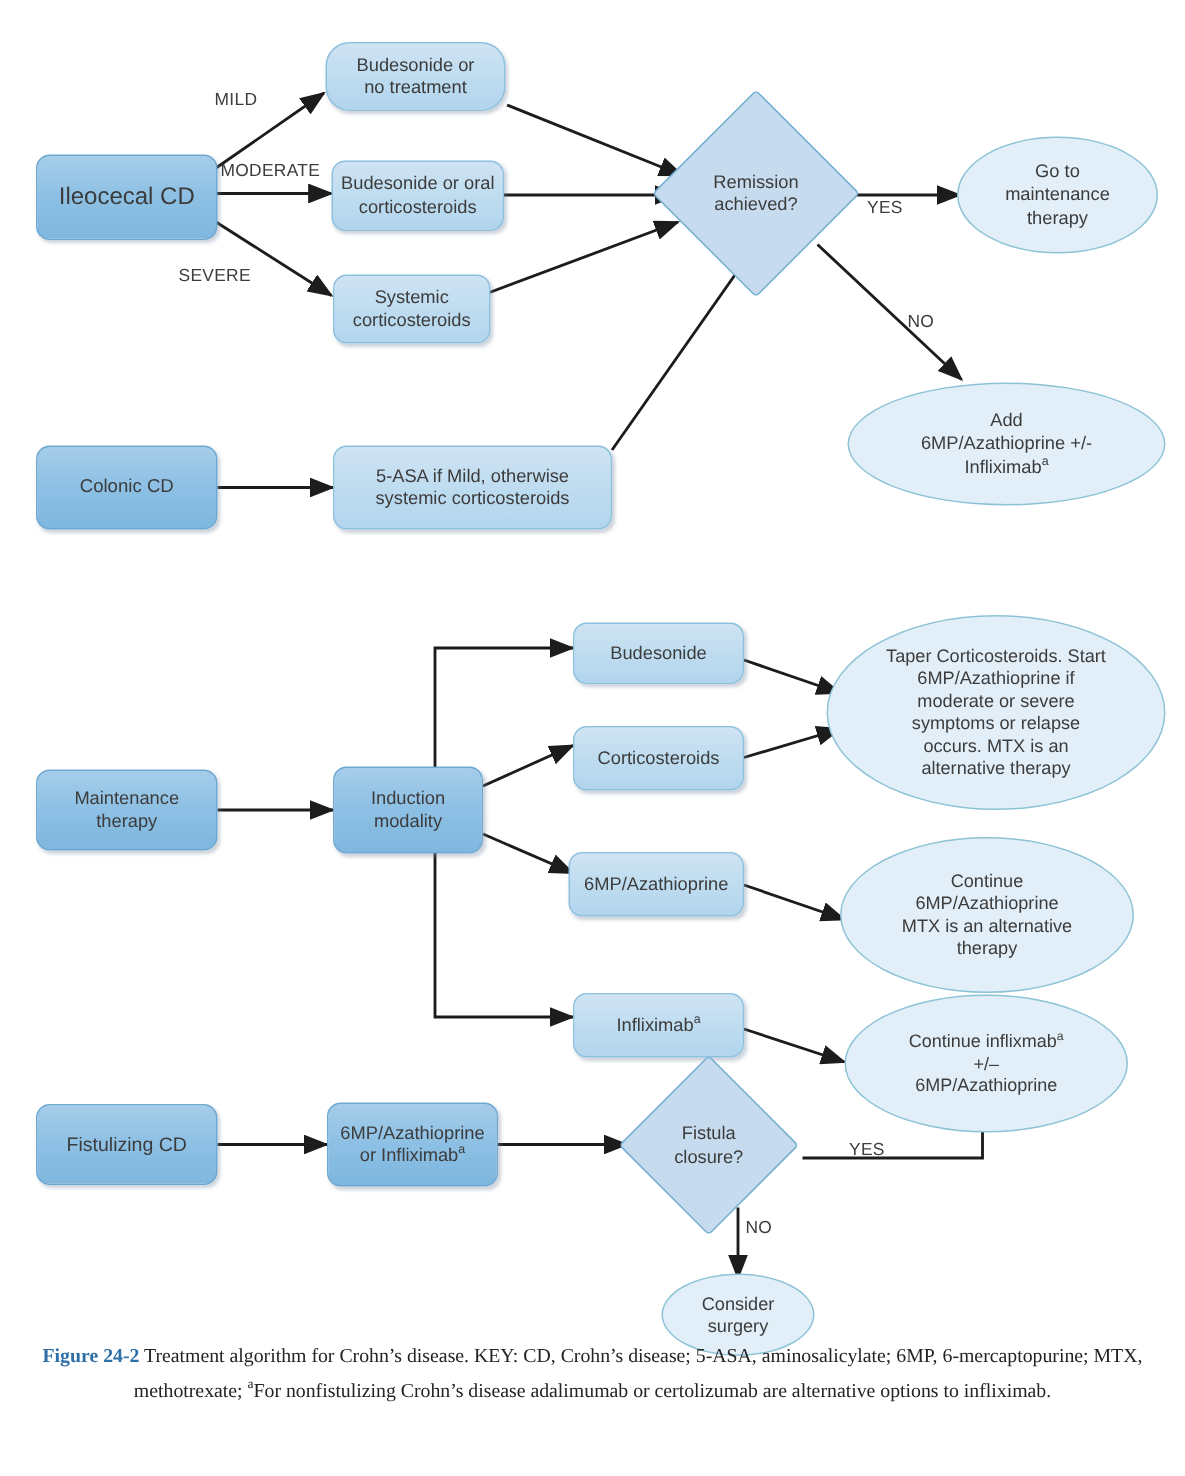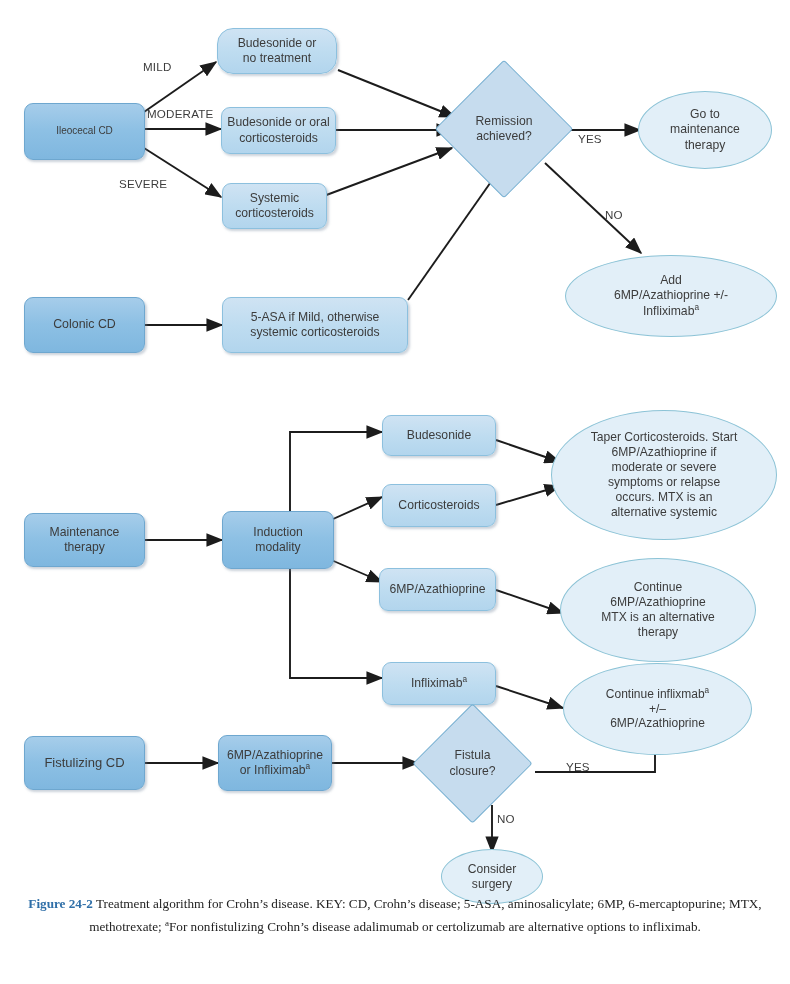--- a/index.html
+++ b/index.html
@@ -163,21 +163,21 @@
       <path d="M 496,686 L 563,708"></path>
 
       <path d="M 145,763 L 218,763"></path>
       <path d="M 332,763 L 418,763"></path>
       <path d="M 492,805 L 492,852"></path>
     </g>
 
     <path d="M 535,772 L 655,772 L 655,735" stroke="#1c1c1c" stroke-width="1.9" fill="none" marker-end="url(#arrowhead)"></path>
   </svg>
 
-  <div class="node box box-dark" style="left:24px; top:103px; width:121px; height:57px; font-size:10px;">
+  <div class="node box box-dark" style="left:24px; top:103px; width:121px; height:57px; font-size:16px;">
     <span class="label">Ileocecal CD</span>
   </div>
 
   <div class="node box box-light" style="left:217px; top:28px; width:120px; height:46px; font-size:12.2px;border-radius:16px;">
     <span class="label">
       <span>Budesonide or</span><br>
       <span>no treatment</span>
     </span>
   </div>
 
@@ -236,21 +236,21 @@
   <div class="edge-label" style="left:578px; top:132px; font-size:11.6px;">YES</div>
   <div class="edge-label" style="left:605px; top:208px; font-size:11.6px;">NO</div>
 
   <div class="node box box-dark" style="left:24px; top:513px; width:121px; height:54px; font-size:12.2px;">
     <span class="label">
       <span>Maintenance</span><br>
       <span>therapy</span>
     </span>
   </div>
 
-  <div class="node box box-dark" style="left:222px; top:511px; width:112px; height:58px; font-size:12.2px;">
+  <div class="node box box-dark" style="left:222px; top:511px; width:100px; height:58px; font-size:12.2px;">
     <span class="label">
       <span>Induction</span><br>
       <span>modality</span>
     </span>
   </div>
 
   <div class="node box box-light" style="left:382px; top:415px; width:114px; height:41px; font-size:12.2px;">
     <span class="label">Budesonide</span>
   </div>
 
@@ -266,21 +266,21 @@
     <span class="label"><span>Infliximab</span><sup>a</sup></span>
   </div>
 
   <div class="node ellipse" style="left:551px; top:410px; width:226px; height:130px; font-size:12.1px;">
     <span class="label">
       <span>Taper Corticosteroids.  Start</span><br>
       <span>6MP/Azathioprine if</span><br>
       <span>moderate or severe</span><br>
       <span>symptoms or relapse</span><br>
       <span>occurs.  MTX is an</span><br>
-      <span>alternative systemic</span>
+      <span>alternative therapy</span>
     </span>
   </div>
 
   <div class="node ellipse" style="left:560px; top:558px; width:196px; height:104px; font-size:12.1px;">
     <span class="label">
       <span>Continue</span><br>
       <span>6MP/Azathioprine</span><br>
       <span>MTX is an alternative</span><br>
       <span>therapy</span>
     </span>

